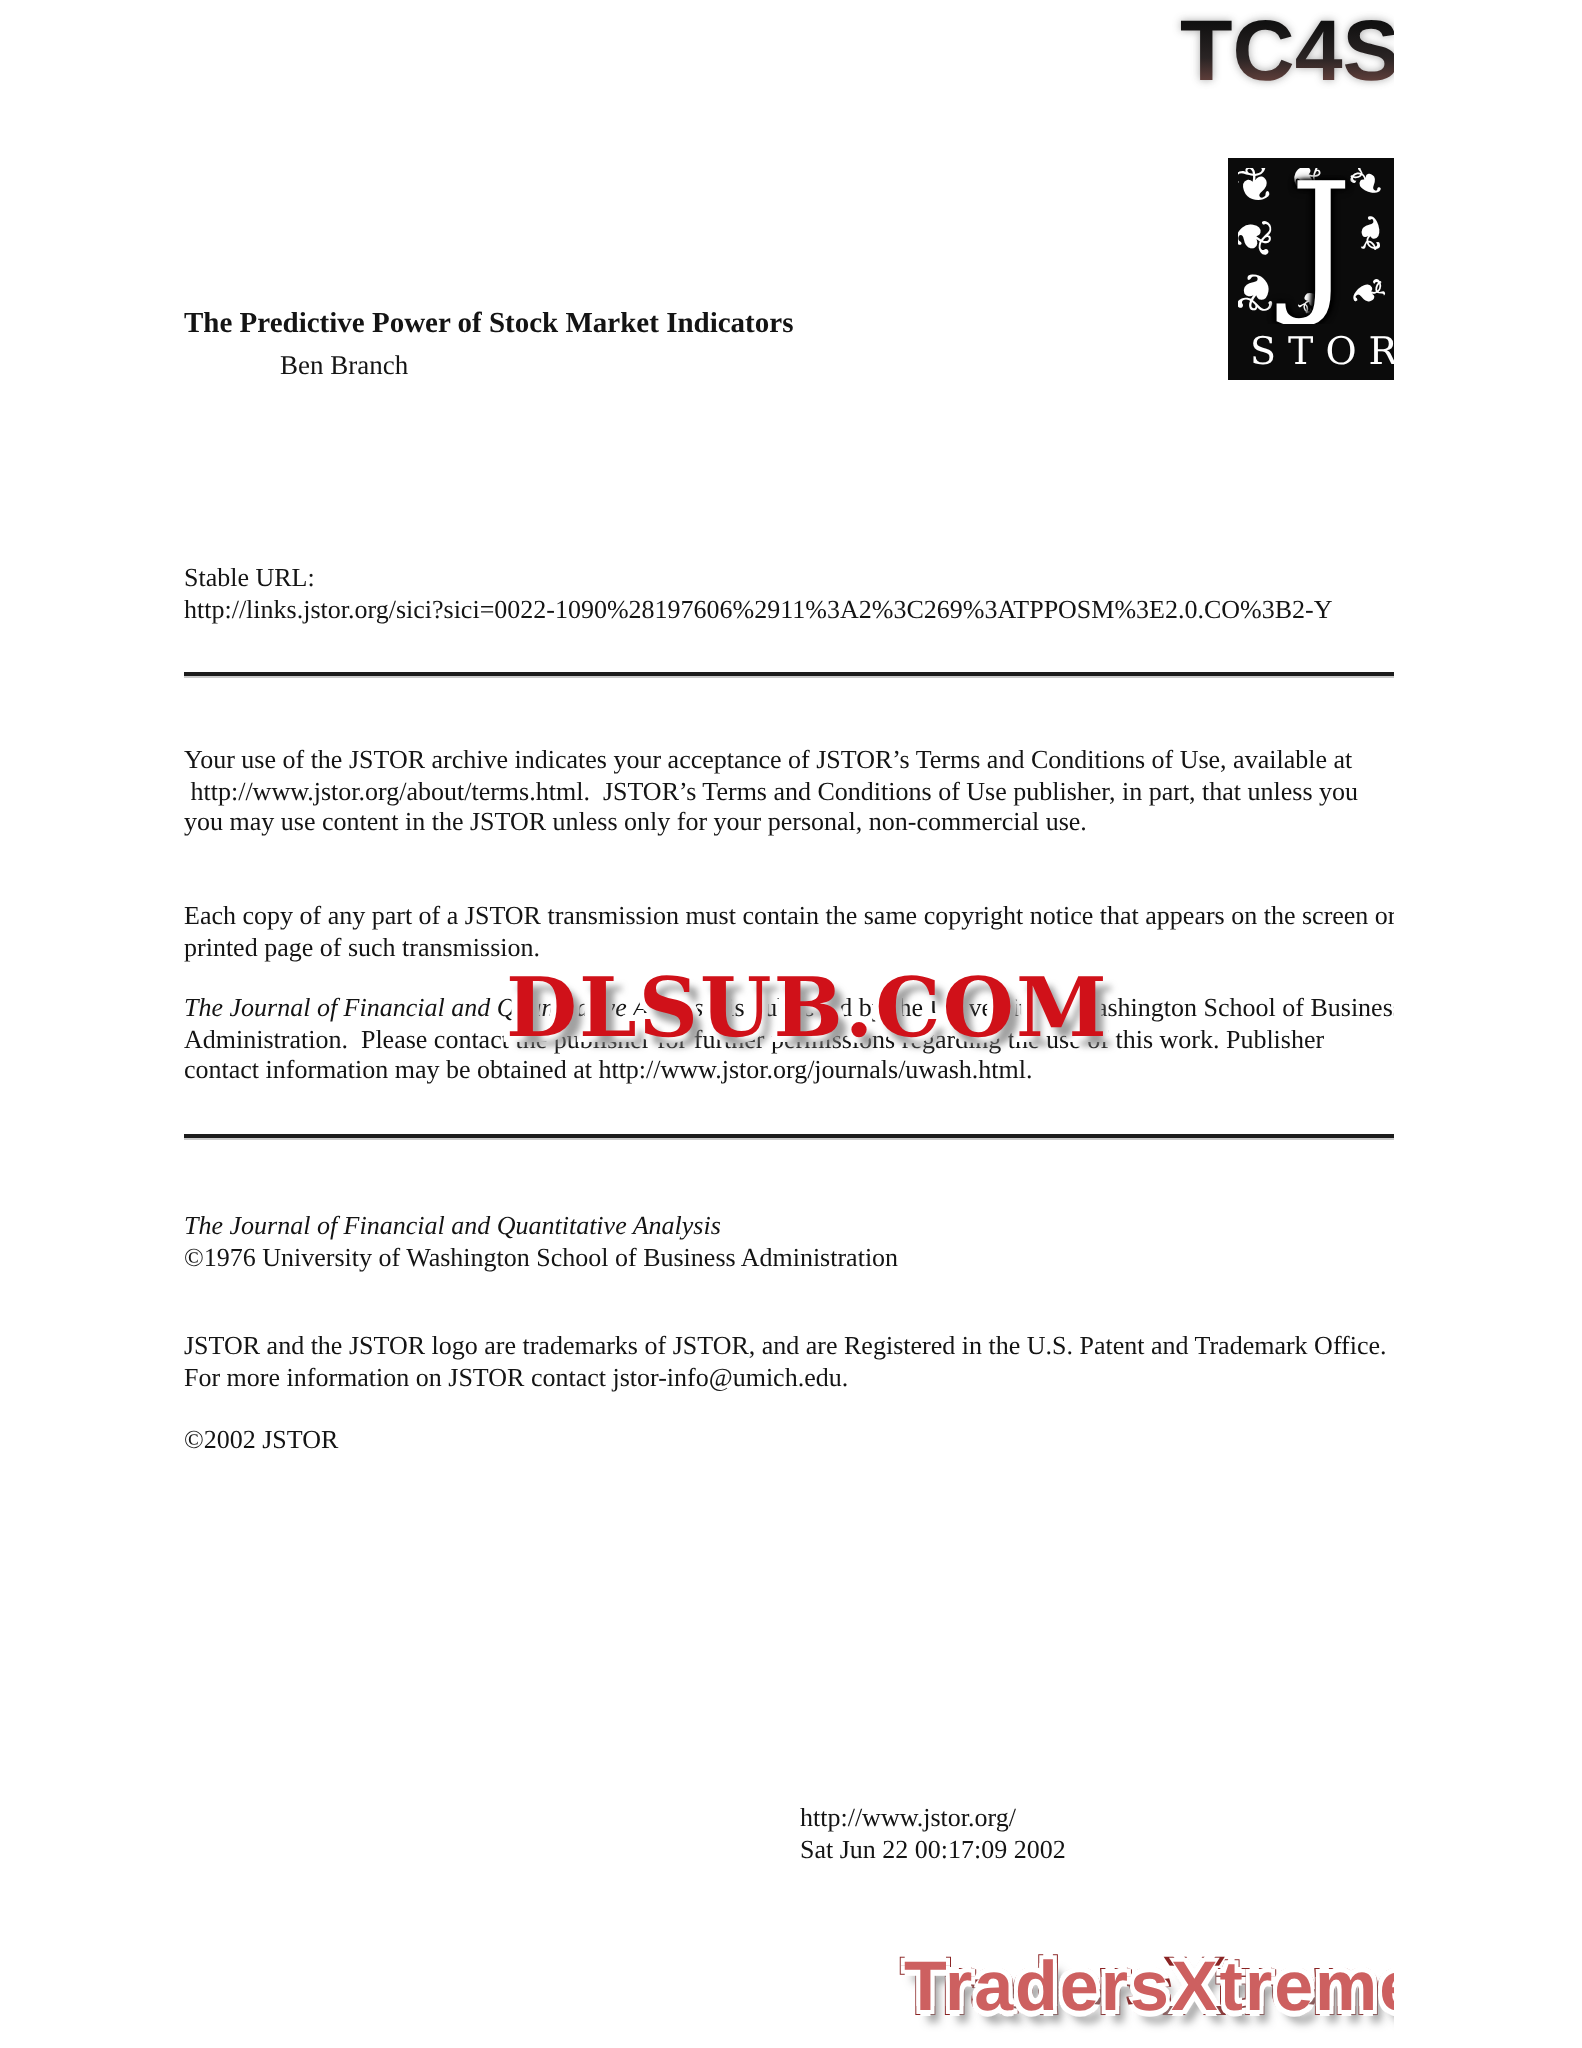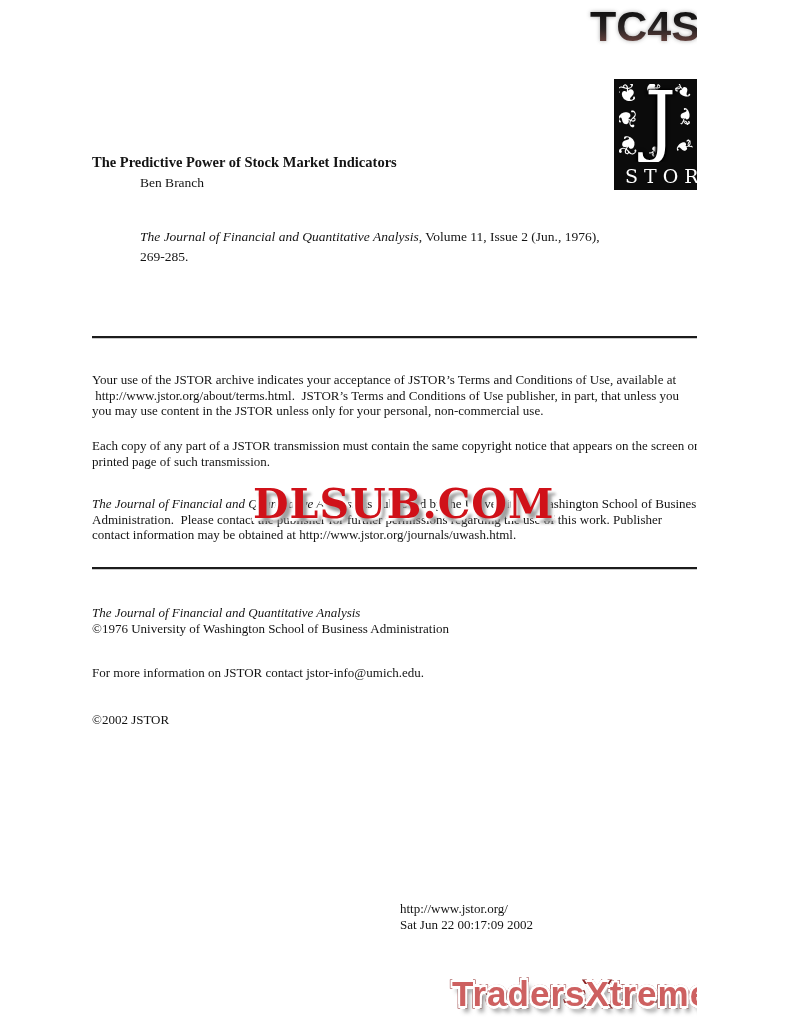--- a/index.html
+++ b/index.html
@@ -104,21 +104,21 @@
     left: 92px;
     width: 608px;
     height: 2px;
     background: #1c1c1c;
     box-shadow: 0 1px 0 rgba(150,150,150,0.5);
   }
   .rule1 { top: 336px; }
   .rule2 { top: 567px; }
 
   .para1 { left: 92px; top: 372px; }
-  .para2 { left: 92px; top: 438px; font-family: Liberation Serif, serif; }
+  .para2 { left: 92px; top: 450px; font-family: Liberation Serif, serif; }
   .para3 { left: 92px; top: 496px; }
 
   
   .wm-mid {
     position: absolute;
     left: 253px;
     top: 480px;
     font-family: "DejaVu Serif", serif;
     font-weight: bold;
     font-size: 41px;
@@ -179,25 +179,25 @@
       <span class="flourish f6">❦</span>
       <span class="flourish f7">❧</span>
       <span class="jstor-j">J</span>
     </div>
     <div class="jstor-wordmark">STOR</div>
   </div>
 
   <div class="abs title">The Predictive Power of Stock Market Indicators</div>
   <div class="abs author">Ben Branch</div>
 
-  <div class="abs citation">
-    <div class="line"><span class="it">The Journal of Financial and Quantitative Analysis</span><span>, Volume 11, Issue 2 (Jun., 1976),</span></div>
-    <div class="line">269-285.</div>
-  </div>
-
+
+  <div class="abs stable">
+    <div class="line">Stable URL:</div>
+    <div class="line">http://links.jstor.org/sici?sici=0022-1090%28197606%2911%3A2%3C269%3ATPPOSM%3E2.0.CO%3B2-Y</div>
+  </div>
 
   <div class="abs rule rule1"></div>
 
   <div class="abs para1">
     <div class="line">Your use of the JSTOR archive indicates your acceptance of JSTOR’s Terms and Conditions of Use, available at</div>
     <div class="line"> http://www.jstor.org/about/terms.html.  JSTOR’s Terms and Conditions of Use publisher, in part, that unless you</div>
     <div class="line">you may use content in the JSTOR unless only for your personal, non-commercial use.</div>
   </div>
 
   <div class="abs para2">
@@ -214,20 +214,21 @@
   <div class="wm-mid">DLSUB.COM</div>
 
   <div class="abs rule rule2"></div>
 
   <div class="abs foot-journal">
     <div class="line it">The Journal of Financial and Quantitative Analysis</div>
     <div class="line">©1976 University of Washington School of Business Administration</div>
   </div>
 
   <div class="abs foot-trademark">
+    <div class="line">JSTOR and the JSTOR logo are trademarks of JSTOR, and are Registered in the U.S. Patent and Trademark Office.</div>
     <div class="line">For more information on JSTOR contact jstor-info@umich.edu.</div>
   </div>
 
   <div class="abs foot-2002 line">©2002 JSTOR</div>
 
   <div class="abs access">
     <div class="line">http://www.jstor.org/</div>
     <div class="line">Sat Jun 22 00:17:09 2002</div>
   </div>
 

